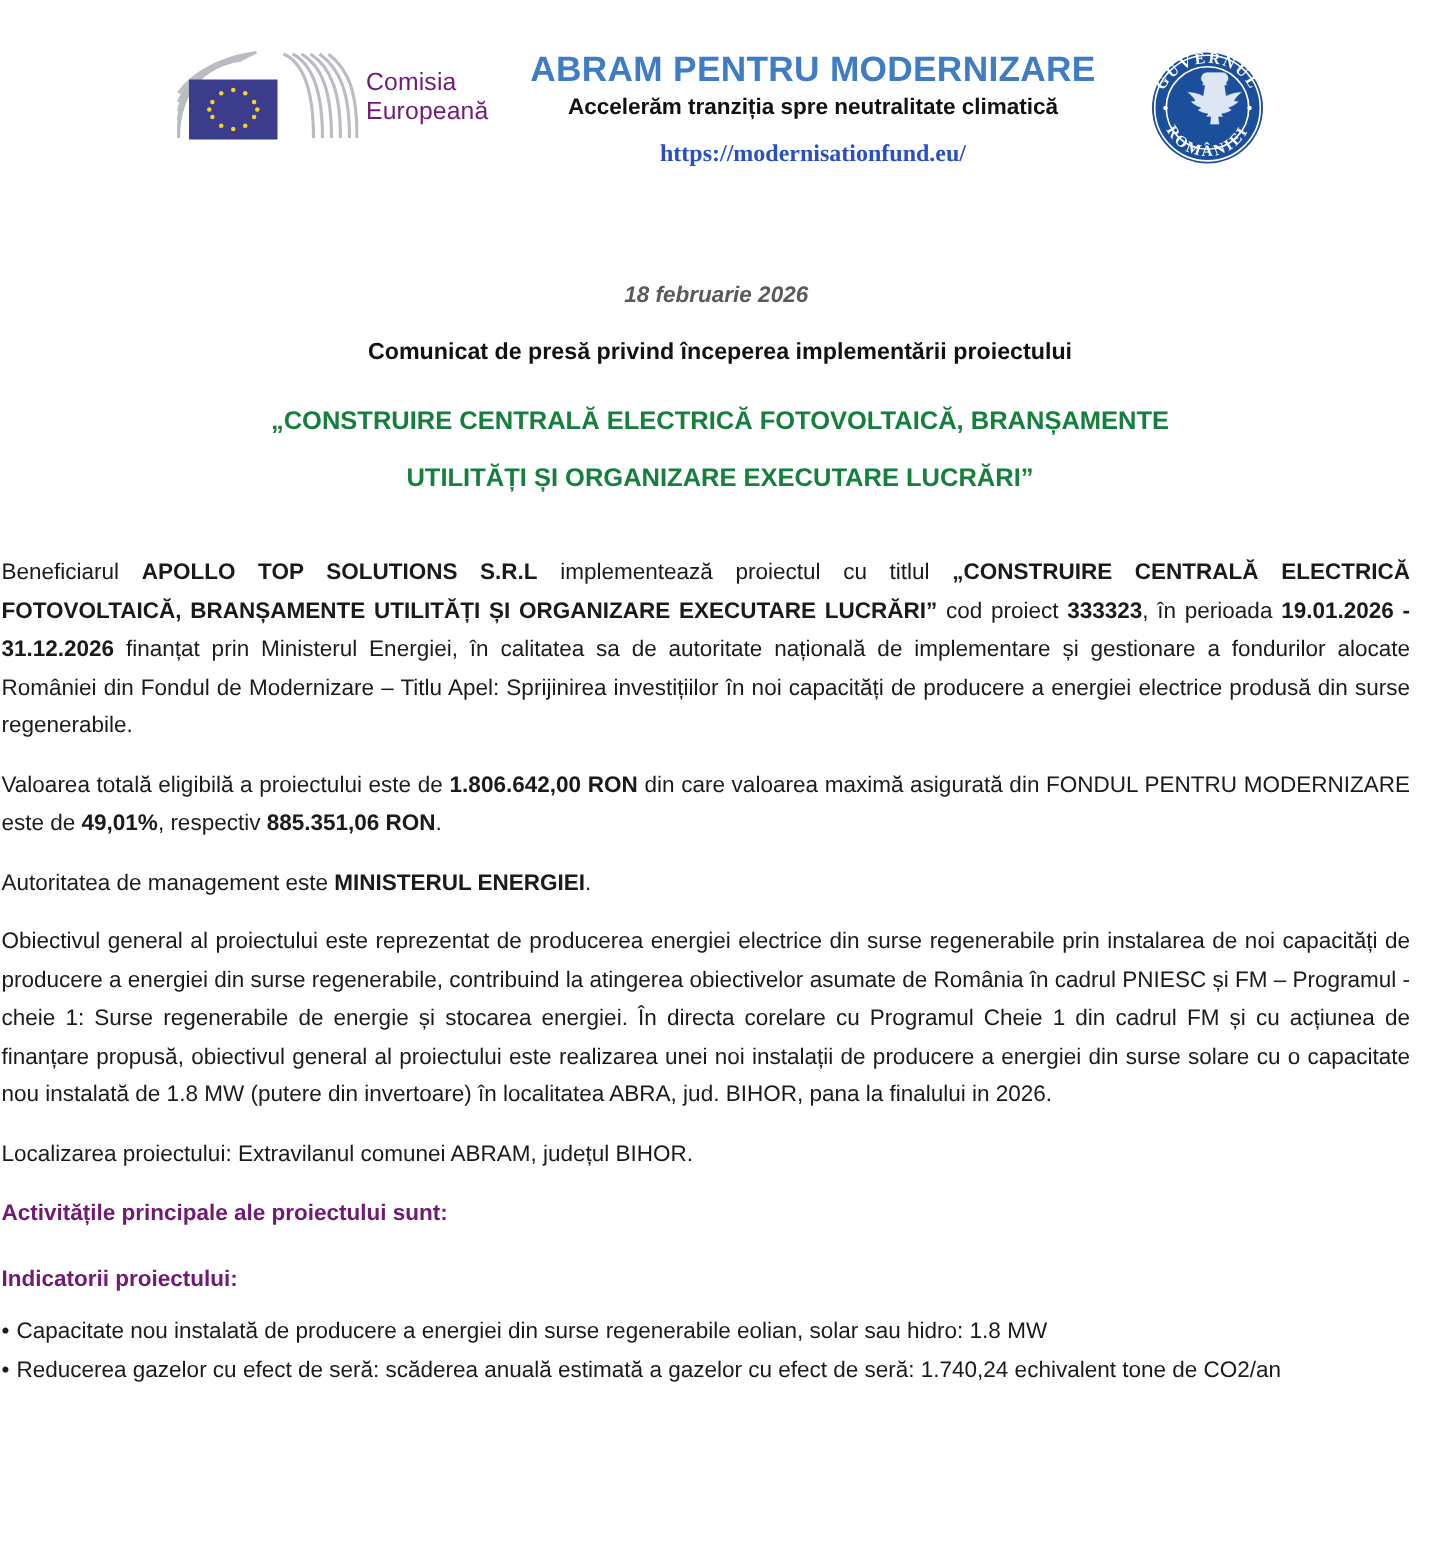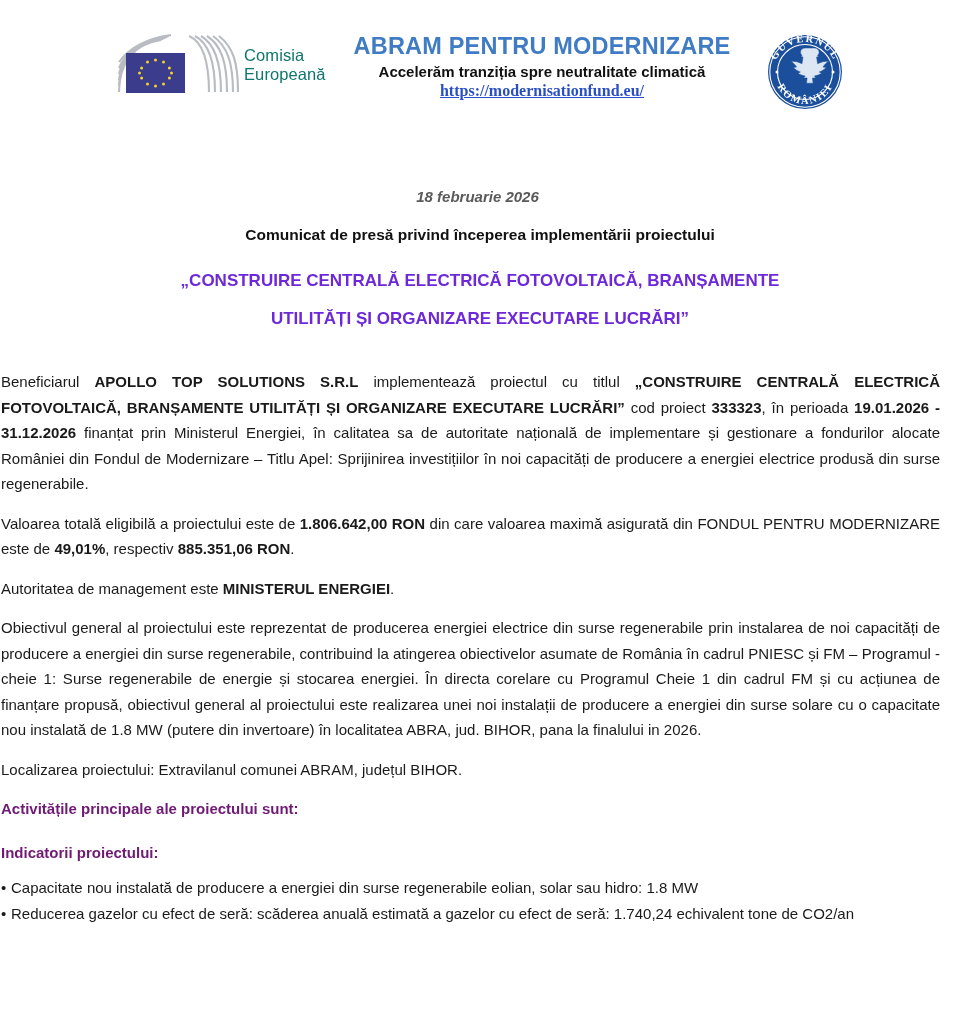--- a/index.html
+++ b/index.html
@@ -52,21 +52,21 @@
     top: 19px;
     width: 59px;
     height: 40px;
     background: #3c3c8c;
   }
   .eu-stars { position: absolute; left: 0; top: 0; }
   .eu-name {
     margin-left: 5px;
     font-size: 16.5px;
     line-height: 19px;
-    color: #0f766e;
+    color: #701a75;
     letter-spacing: .1px;
     white-space: nowrap;
   }
   .eu-bar {
     width: 5px;
     height: 40px;
     background: #2f4a9a;
     margin-left: 8px;
     margin-top: 8px;
   }
@@ -89,25 +89,25 @@
   }
   .fund-sub {
     font-size: 15px;
     font-weight: bold;
     color: #111111;
     line-height: 20px;
     margin-top: 2px;
     white-space: nowrap;
   }
   .fund-url {
+    margin-top: 12px;
     font-family: "Liberation Serif", serif;
     font-size: 16px;
     font-weight: bold;
     color: #2a4fc4;
-    text-decoration: underline;
     white-space: nowrap;
   }
 
   
   .seal {
     position: absolute;
     left: 755px;
     top: 22px;
     width: 100px;
     height: 100px;
@@ -129,21 +129,21 @@
     text-align: center;
     font-size: 15.5px;
     font-weight: bold;
     color: #111;
     margin-top: 21px;
   }
   .doc-title {
     text-align: center;
     font-size: 17px;
     font-weight: bold;
-    color: #6d28d9;
+    color: #15803d;
     line-height: 38px;
     margin-top: 18px;
   }
 
   
   .body-wrap {
     margin-top: 31px;
     padding: 0 20px 0 1px;
   }
   p.para {

